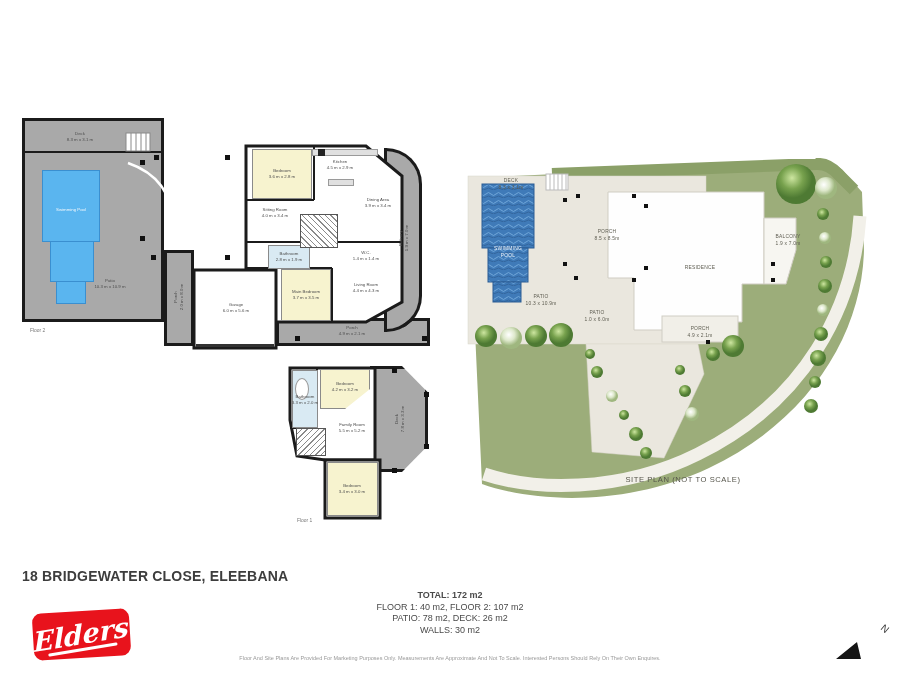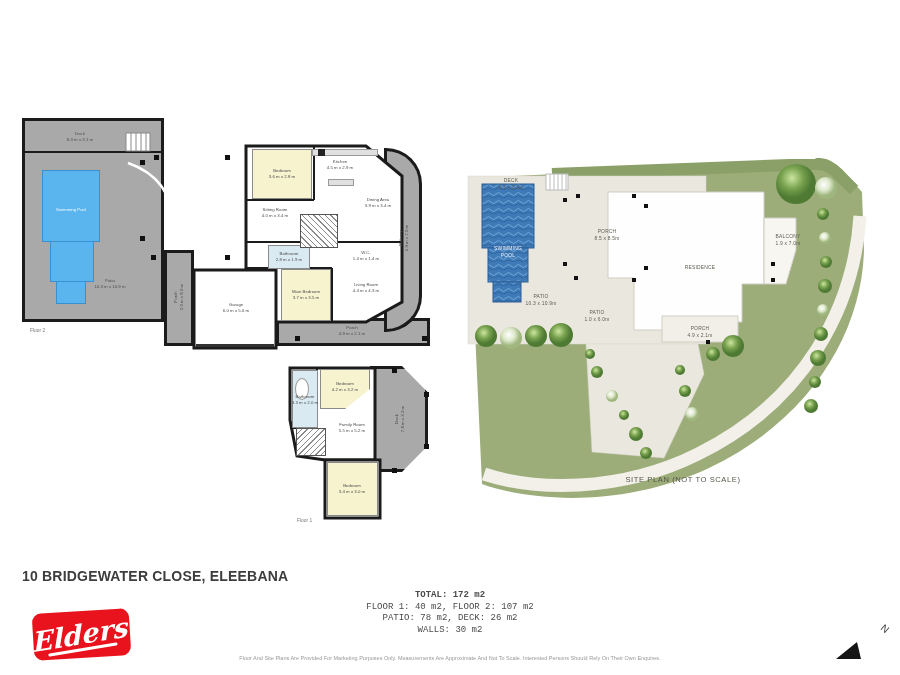--- a/index.html
+++ b/index.html
@@ -31,21 +31,21 @@
        color:#55544a;letter-spacing:.6px;white-space:nowrap;z-index:30;}
   
   .address{position:absolute;font-weight:700;font-size:14px;color:#3d3d3d;letter-spacing:.2px;z-index:40;}
   .elders{position:absolute;background:#e8131c;border-radius:9px;transform:rotate(-3.5deg);
           display:flex;align-items:center;justify-content:center;z-index:40;}
   .elders .script{font-family:"DejaVu Serif",serif;font-style:italic;font-weight:700;
           font-size:27px;color:#fff;transform:rotate(-6deg) skewX(-8deg);line-height:1;}
   .elders .swash{position:absolute;left:14px;bottom:7px;width:70px;height:3px;background:#fff;
           transform:rotate(-6deg);border-radius:2px;}
   .summary{position:absolute;left:180px;top:590px;width:540px;text-align:center;
-          font-size:9px;color:#4a4a4a;line-height:11.5px;z-index:40;font-family:Liberation Mono, monospace;}
+          font-size:9px;color:#4a4a4a;line-height:11.5px;z-index:40;}
   .summary .total{font-weight:700;}
   .disclaimer{position:absolute;left:160px;top:655px;width:580px;text-align:center;
           font-size:5.5px;color:#999;z-index:40;}
   .counter{position:absolute;background:#e0e0e0;border:1px solid #9a9a9a;box-sizing:border-box;z-index:4;}
 </style>
 </head>
 <body>
 
 <div id="canvas">
 
@@ -302,21 +302,21 @@
   <div class="site-lbl" style="left:788px;top:240px">
     <span class="nm">BALCONY</span>
       <span class="dm">1.9 x 7.0m</span>
     </div>
   <div class="site-lbl" style="left:700px;top:332px">
     <span class="nm">PORCH</span>
       <span class="dm">4.9 x 2.1m</span>
     </div>
   <div class="caption" style="left:683px;top:480px">SITE PLAN (NOT TO SCALE)</div>
 
-  <div class="address" style="left:22px;top:568px">10 BRIDGEWATER CLOSE, ELEEBANA</div>
+  <div class="address" style="left:22px;top:568px">18 BRIDGEWATER CLOSE, ELEEBANA</div>
 
   <div class="elders" style="left:33px;top:611px;width:97px;height:47px">
     <span class="script">Elders</span>
     <span class="swash"></span>
   </div>
 
   <div class="summary">
     <div class="total">TOTAL: 172 m2</div>
     <div>FLOOR 1: 40 m2, FLOOR 2: 107 m2</div>
     <div>PATIO: 78 m2, DECK: 26 m2</div>

